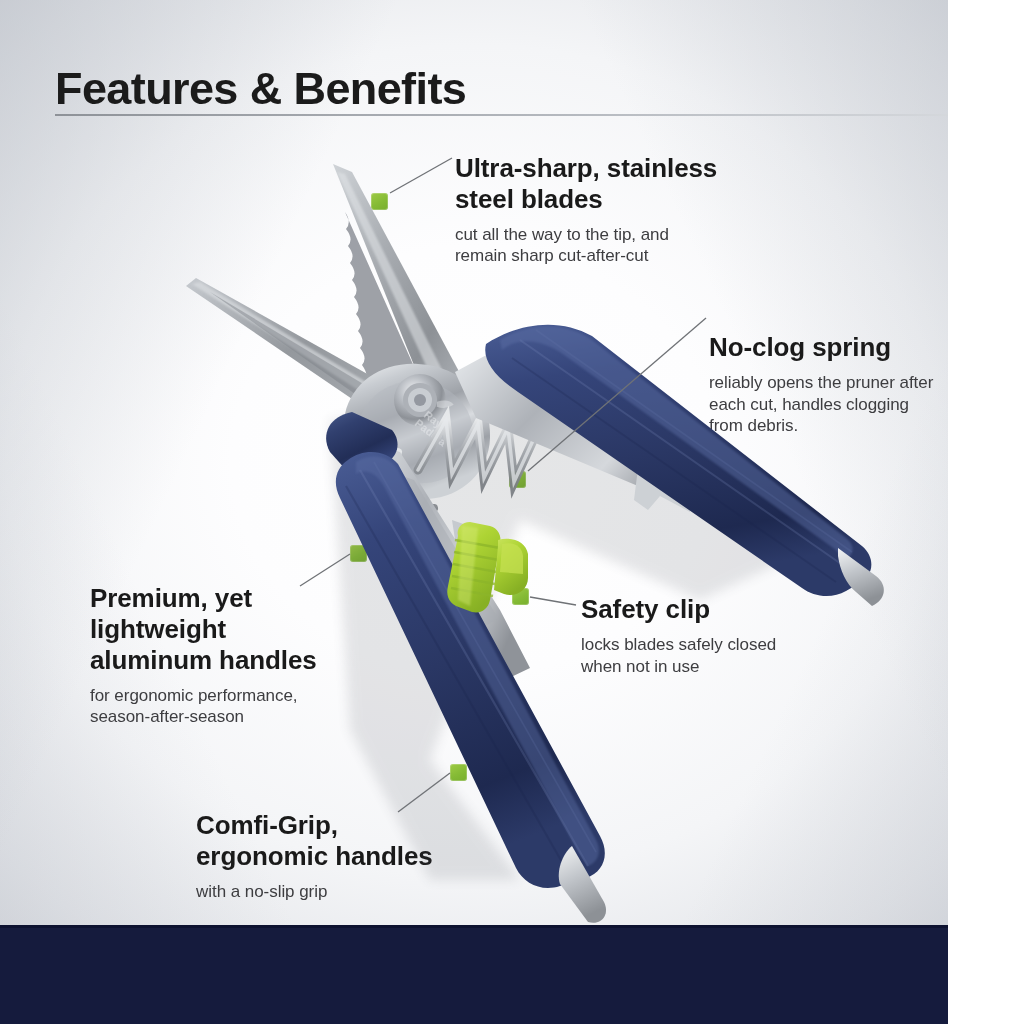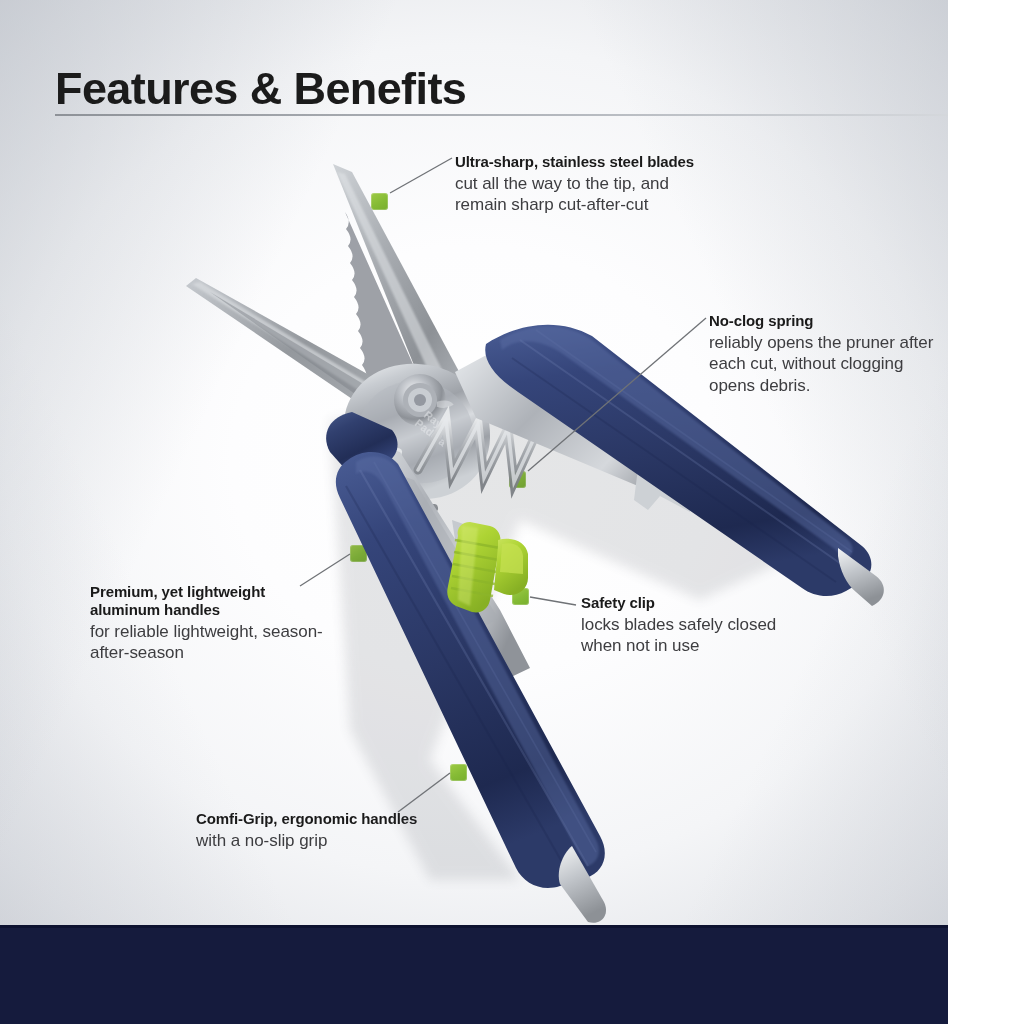--- a/index.html
+++ b/index.html
@@ -64,37 +64,37 @@
     left: 0;
     top: 925px;
     width: 1024px;
     height: 3px;
     background: #0d1230;
   }
 
   
   .callout { position: absolute; }
   .callout .c-head {
-    font-size: 15px;
+    font-size: 26px;
     font-weight: bold;
     color: #1a1a1a;
     line-height: 1.19;
     letter-spacing: -0.1px;
   }
   .callout .c-body {
     font-size: 17px;
     font-weight: normal;
     color: #3d3d40;
     line-height: 1.27;
     letter-spacing: -0.05px;
-    margin-top: 2px;
+    margin-top: 9px;
   }
 
   #callout-blades   { left: 455px; top: 153px; width: 270px; }
-  #callout-spring   { left: 709px; top: 312px; width: 235px; }
+  #callout-spring   { left: 709px; top: 332px; width: 235px; }
   #callout-aluminum { left: 90px;  top: 583px; width: 235px; }
   #callout-safety   { left: 581px; top: 594px; width: 240px; }
   #callout-comfi    { left: 196px; top: 810px; width: 245px; }
 
   
   .marker {
     position: absolute;
     width: 17px;
     height: 17px;
     border-radius: 3px;
@@ -380,26 +380,26 @@
   <div class="marker" id="marker-safety"></div>
   <div class="marker" id="marker-comfi"></div>
 
   <div class="callout" id="callout-blades">
     <div class="c-head">Ultra-sharp, stainless steel blades</div>
     <div class="c-body">cut all the way to the tip, and remain sharp cut-after-cut</div>
   </div>
 
   <div class="callout" id="callout-spring">
     <div class="c-head">No-clog spring</div>
-    <div class="c-body">reliably opens the pruner after each cut, without clogging opens debris.</div>
+    <div class="c-body">reliably opens the pruner after each cut, handles clogging from debris.</div>
   </div>
 
   <div class="callout" id="callout-aluminum">
     <div class="c-head">Premium, yet lightweight aluminum handles</div>
-    <div class="c-body">for reliable lightweight, season-after-season</div>
+    <div class="c-body">for ergonomic performance, season-after-season</div>
   </div>
 
   <div class="callout" id="callout-safety">
     <div class="c-head">Safety clip</div>
     <div class="c-body">locks blades safely closed when not in use</div>
   </div>
 
   <div class="callout" id="callout-comfi">
     <div class="c-head">Comfi-Grip, ergonomic handles</div>
     <div class="c-body">with a no-slip grip</div>

